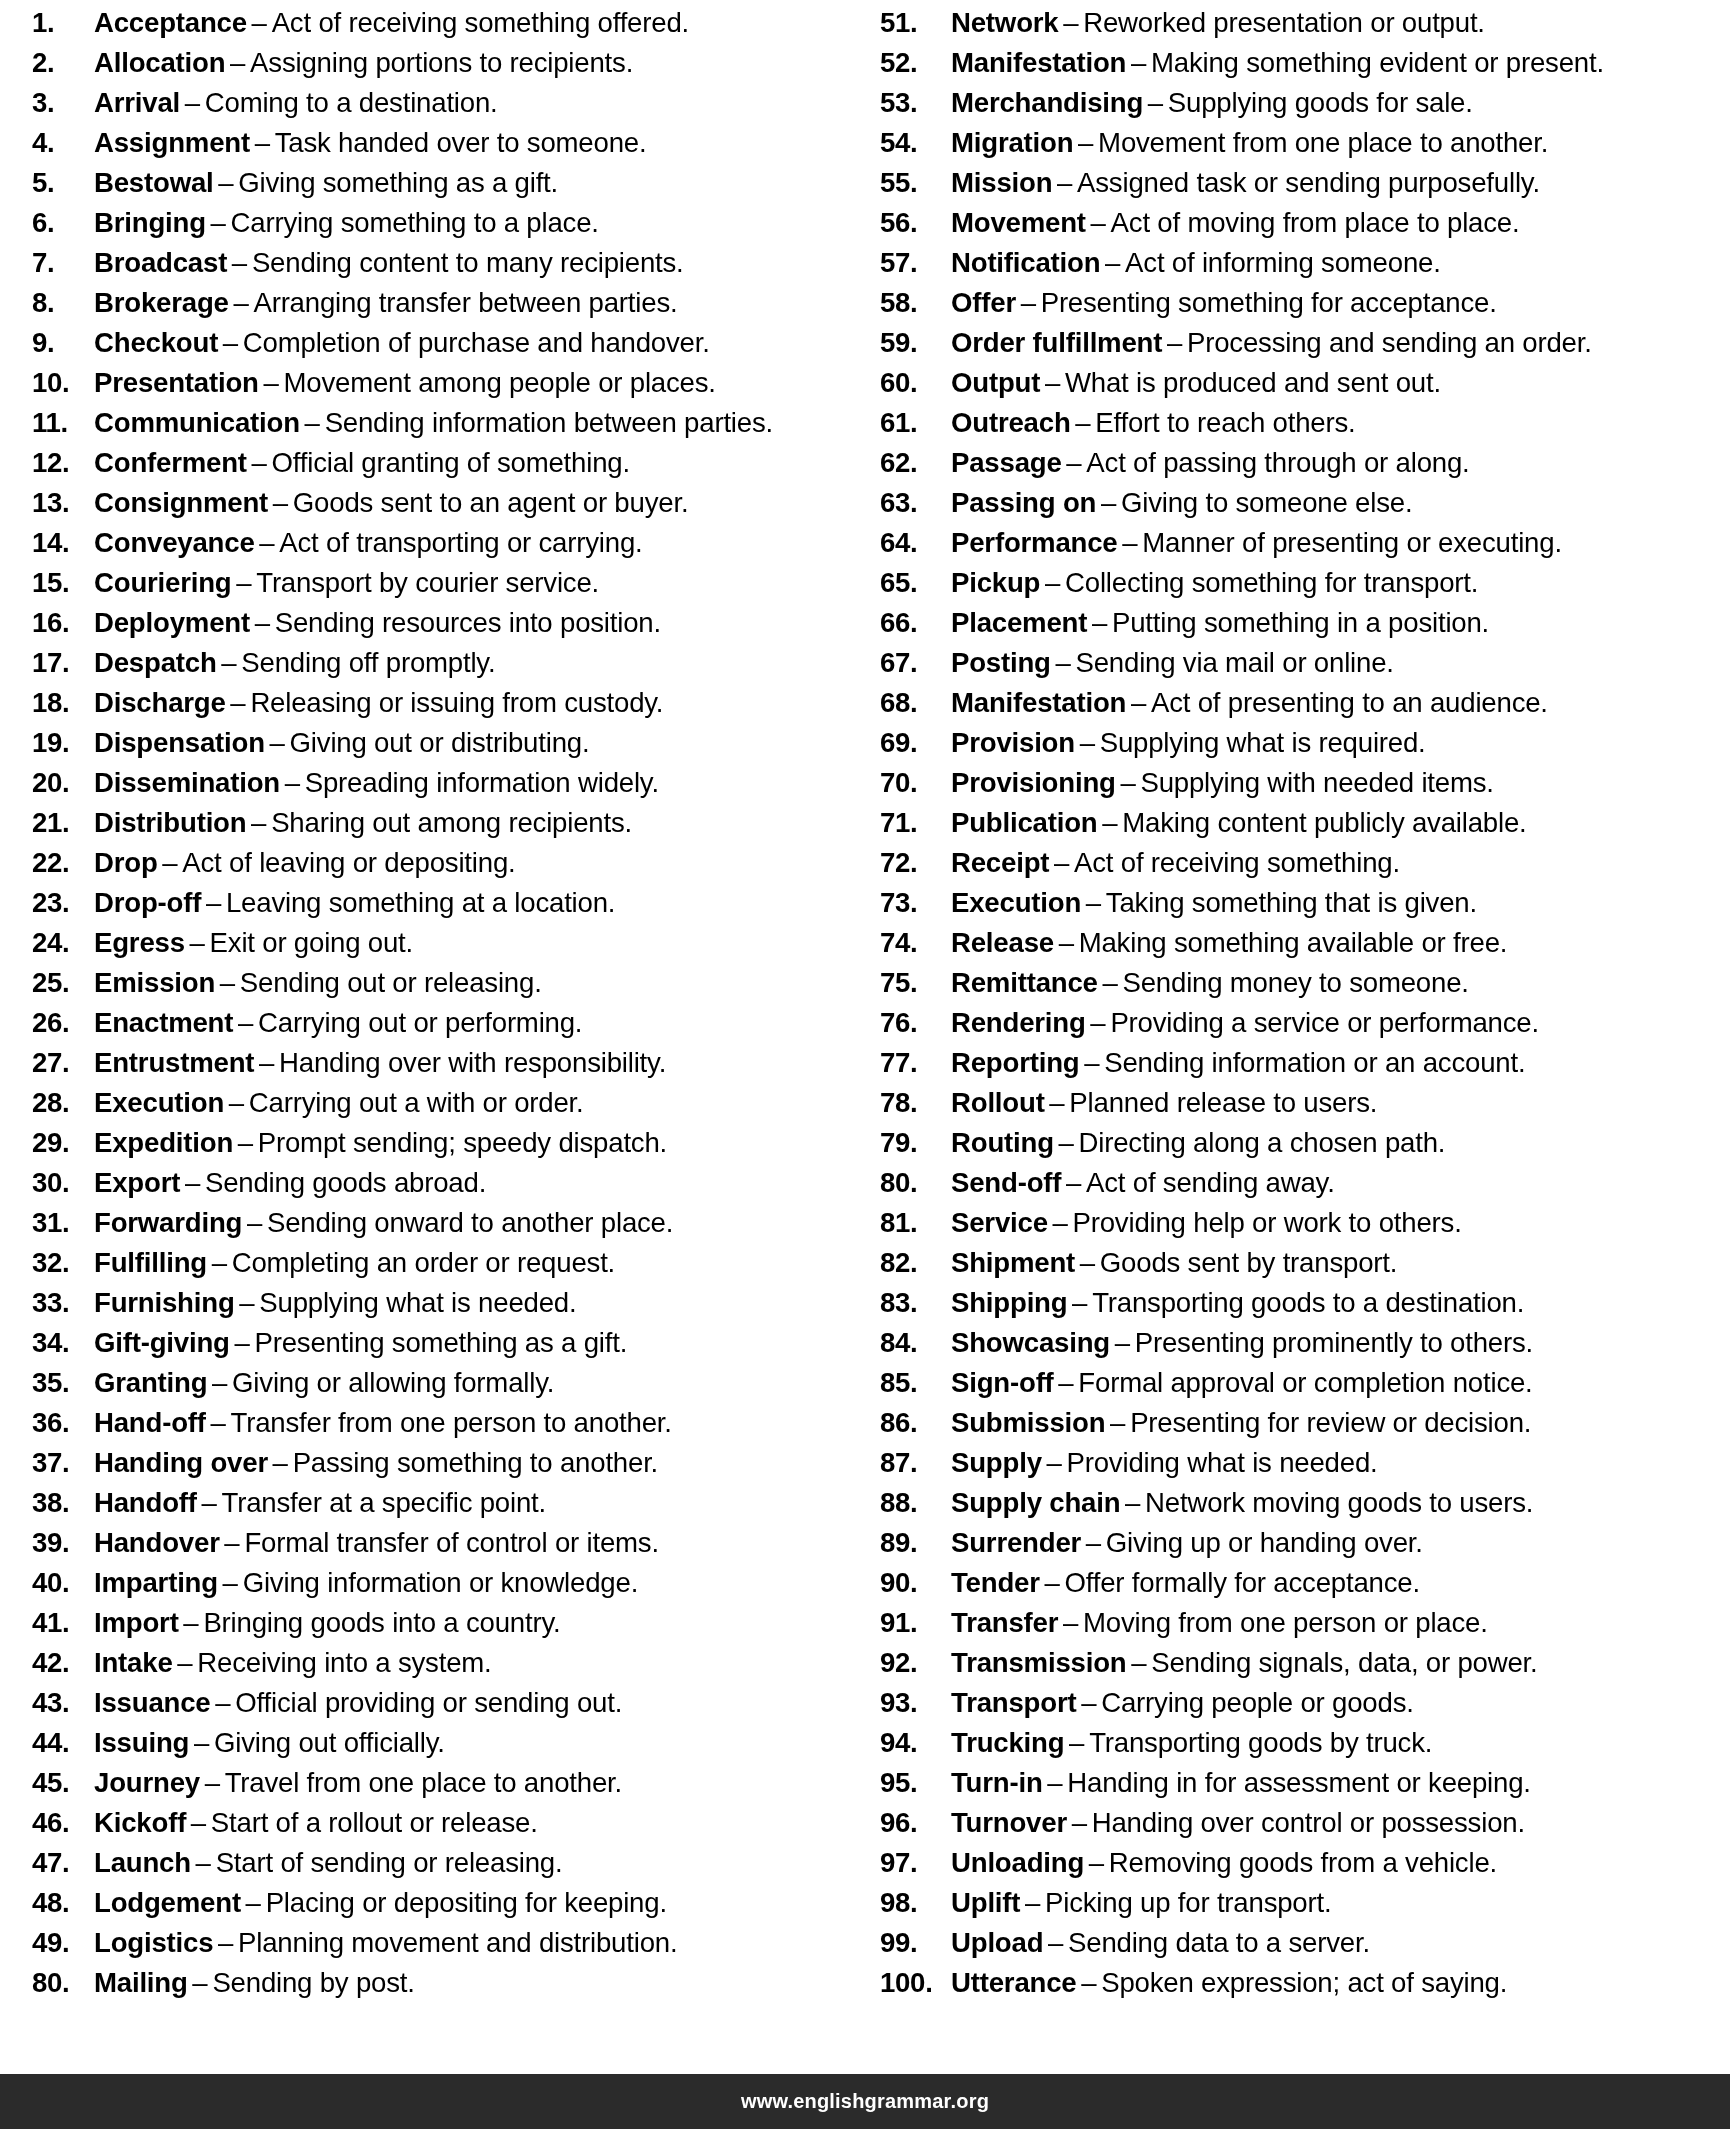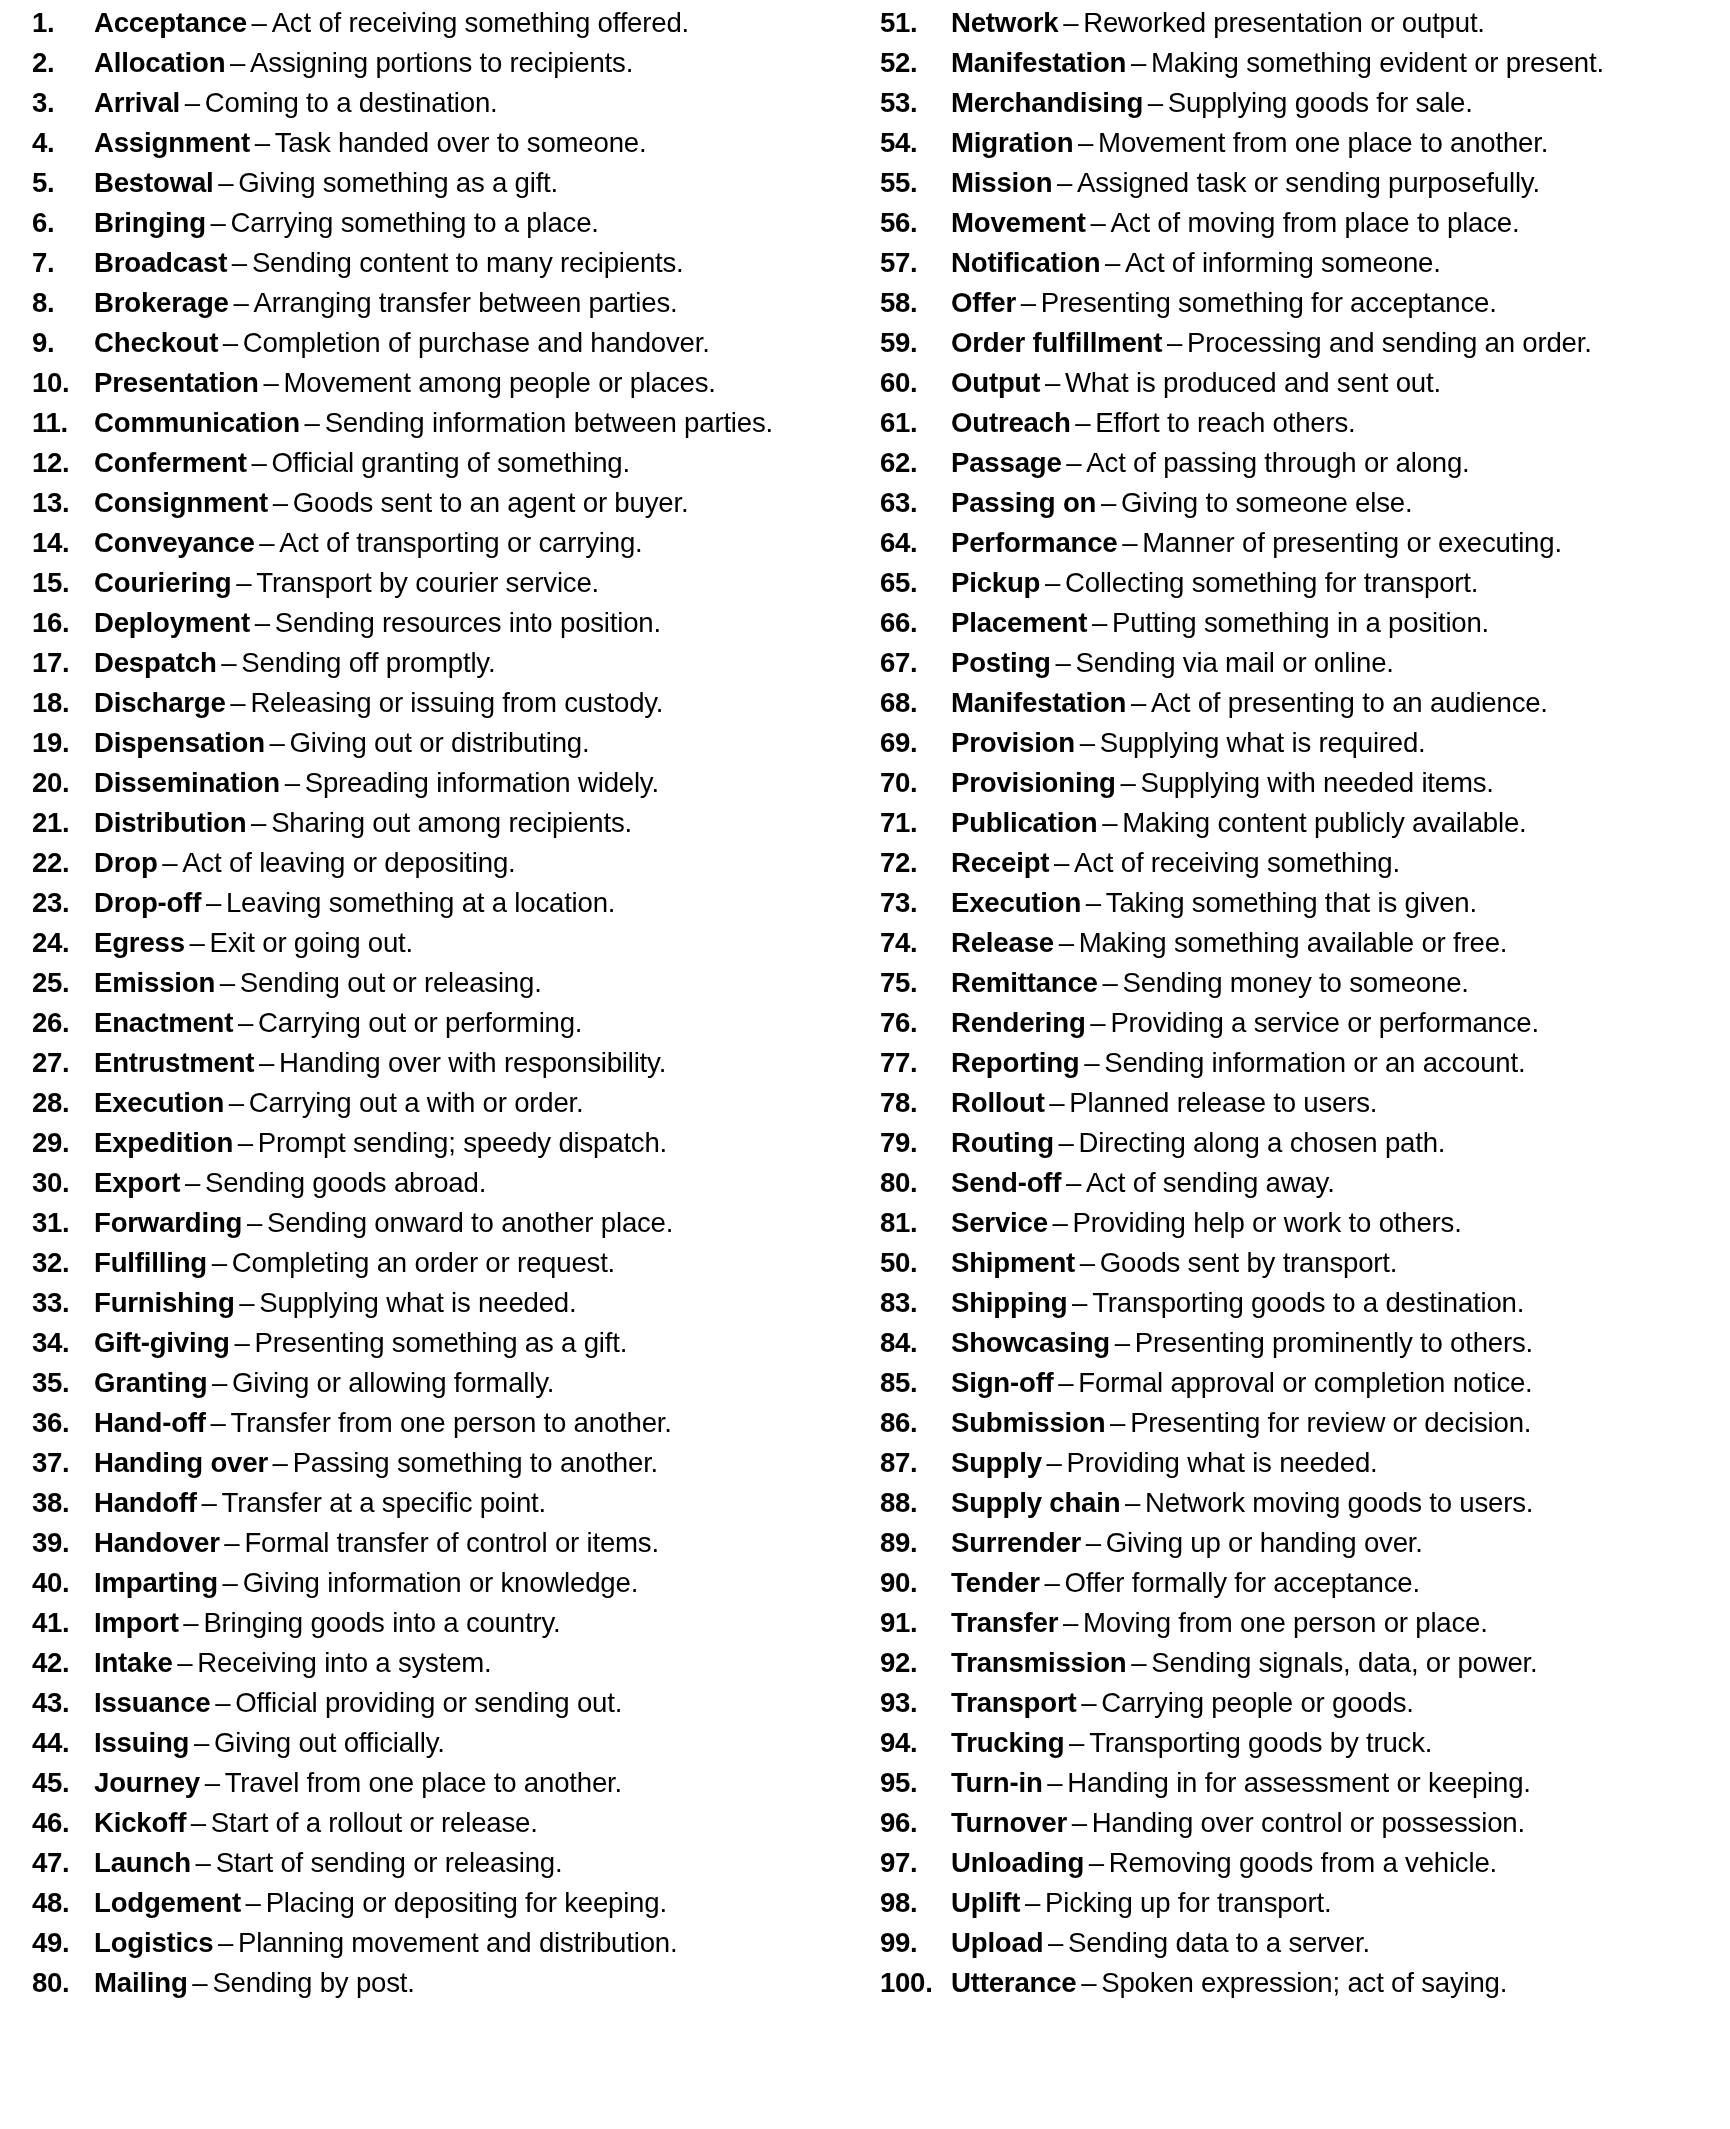--- a/index.html
+++ b/index.html
@@ -584,21 +584,21 @@
             <span class="dash">–</span>
             <span class="def">Act of sending away.</span>
           </li>
           <li class="item">
             <span class="num">81.</span>
             <span class="term">Service</span>
             <span class="dash">–</span>
             <span class="def">Providing help or work to others.</span>
           </li>
           <li class="item">
-            <span class="num">50.</span>
+            <span class="num">82.</span>
             <span class="term">Shipment</span>
             <span class="dash">–</span>
             <span class="def">Goods sent by transport.</span>
           </li>
           <li class="item">
             <span class="num">83.</span>
             <span class="term">Shipping</span>
             <span class="dash">–</span>
             <span class="def">Transporting goods to a destination.</span>
           </li>
@@ -699,15 +699,18 @@
             <span class="def">Sending data to a server.</span>
           </li>
           <li class="item">
             <span class="num">100.</span>
             <span class="term">Utterance</span>
             <span class="dash">–</span>
             <span class="def">Spoken expression; act of saying.</span>
           </li>
         </ul>
     </div>
+  </div>
+  <div id="footer">
+    <span class="site">www.englishgrammar.org</span>
   </div>
 </div>
 
 
 </body></html>

